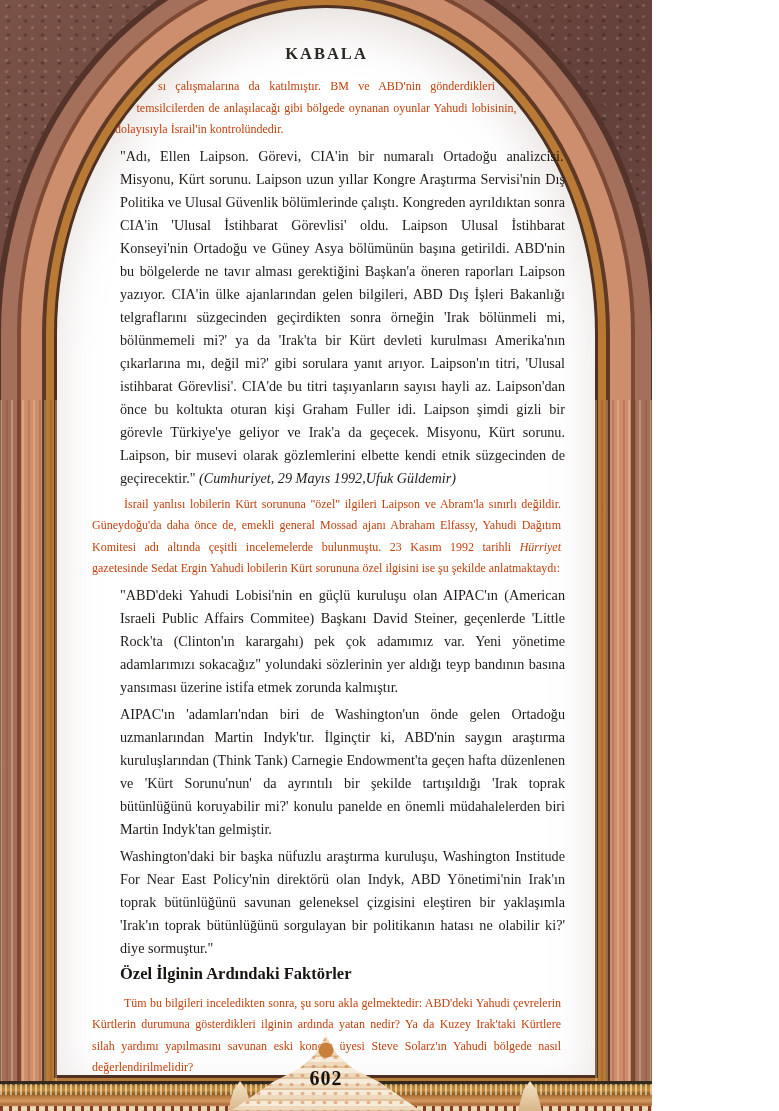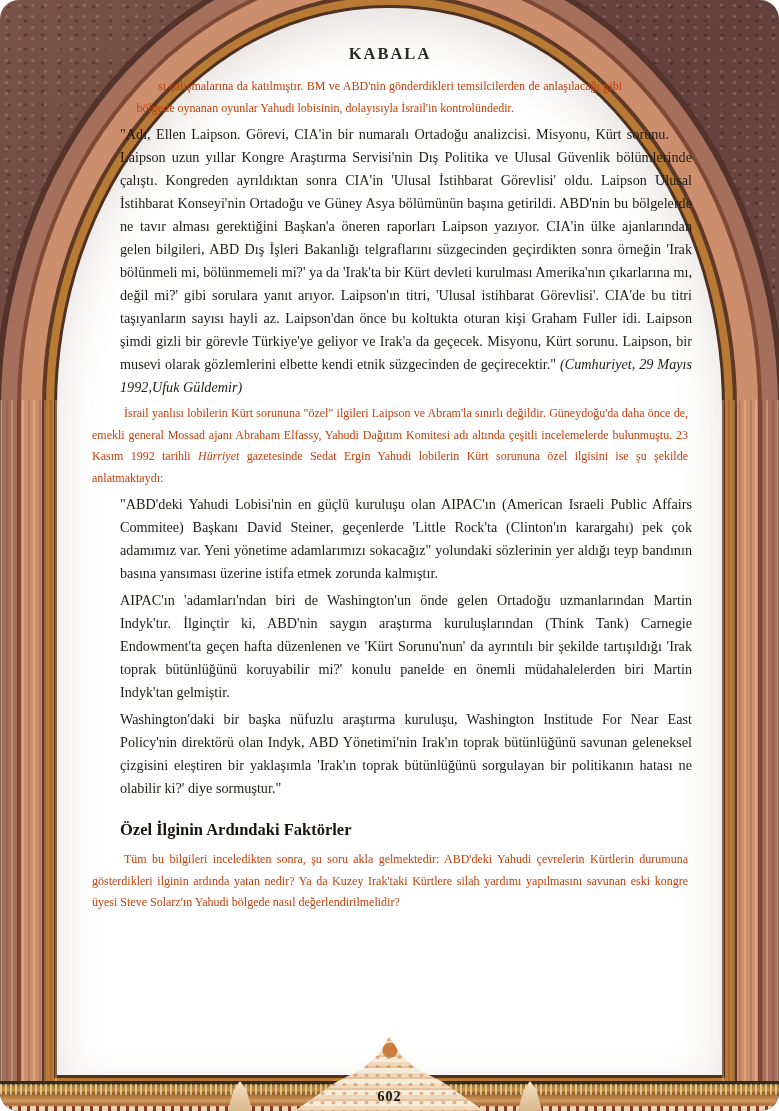--- a/index.html
+++ b/index.html
@@ -1,25 +1,24 @@
 <!DOCTYPE html>
 <html lang="tr"><head>
 <meta charset="utf-8">
 <style>
   html,body{margin:0;padding:0;background:#ffffff;}
   .page{
-    position:relative;width:779px;height:1111px;overflow:hidden;
+    position:relative;width:652px;height:1111px;overflow:hidden;
     background-color:#6d473c;
     background-image:
       radial-gradient(rgba(235,200,180,0.20) 1.2px, rgba(0,0,0,0) 2.2px),
       radial-gradient(rgba(35,18,12,0.30) 1.4px, rgba(0,0,0,0) 2.4px),
       linear-gradient(135deg,#7a5247 0%,#63403a 40%,#745046 70%,#5e3c33 100%);
     background-size:13px 11px,17px 14px,100% 100%;
     font-family:"Liberation Serif",serif;
-    border-radius:19px;
   }
   
   .paper{
     position:absolute;left:57px;right:57px;top:8px;bottom:36px;background:#ffffff;
     border-top-left-radius:330px 400px;border-top-right-radius:330px 400px;
     box-shadow:
       0 0 0 3px  #4e3122,
       0 0 0 11px #b97a35,
       0 0 0 15px #5e3a26,
       0 0 0 36px #cd8e6e,
@@ -56,22 +55,22 @@
     background-size:100% 100%,11px 9px,100% 100%;
     clip-path:polygon(0 100%,22% 62%,36% 44%,44% 26%,47% 14%,50% 0,53% 14%,56% 26%,64% 44%,78% 62%,100% 100%);
   }
   .strip-knob{
     position:absolute;bottom:0;width:24px;height:30px;z-index:3;
     background:linear-gradient(180deg,#f2e2c6,#d9b88a);
     clip-path:polygon(50% 0,78% 32%,100% 100%,0 100%,22% 32%);
   }
   .strip-knob.k1{left:228px}.strip-knob.k2{left:518px}
   .page-number{
-    position:absolute;left:50%;transform:translateX(-50%);bottom:6px;z-index:4;
-    font-family:"Liberation Serif",serif;font-weight:bold;font-size:14px;
+    position:absolute;left:50%;transform:translateX(-50%);bottom:21px;z-index:4;
+    font-family:"Liberation Serif",serif;font-weight:bold;font-size:20px;
     letter-spacing:1px;color:#151310;
   }
   
   .text-col{position:relative;padding:32px 30px 0 31px;}
   .book-title{
     text-align:center;font-weight:bold;font-size:16.5px;line-height:27px;
     letter-spacing:2px;color:#2c2824;margin:0 0 9px 0;
   }
   .body-par{
     font-size:12px;line-height:21.5px;color:#c2410c;text-align:justify;
@@ -79,21 +78,21 @@
   }
   .indent27{text-indent:27px}
   .indent32{text-indent:32px}
   .quote-par{
     font-size:14.2px;line-height:23px;color:#1f1b17;text-align:justify;
     margin:4px 0 4px 32px;
   }
   .it{font-style:italic}
   .section-heading{
     font-size:16.5px;font-weight:bold;color:#17130f;
-    margin:20px 0 9px 32px;
+    margin:4px 0 9px 32px;
   }
   .float-l{float:left;width:70px;height:70px;shape-outside:polygon(0 0,70px 0,0 70px);shape-margin:0;}
   .float-r{float:right;width:70px;height:70px;shape-outside:polygon(0 0,70px 0,70px 70px);shape-margin:0;}
 </style>
 </head>
 <body>
 
 <div class="page">
 
   <div class="side-stripe left"></div>

